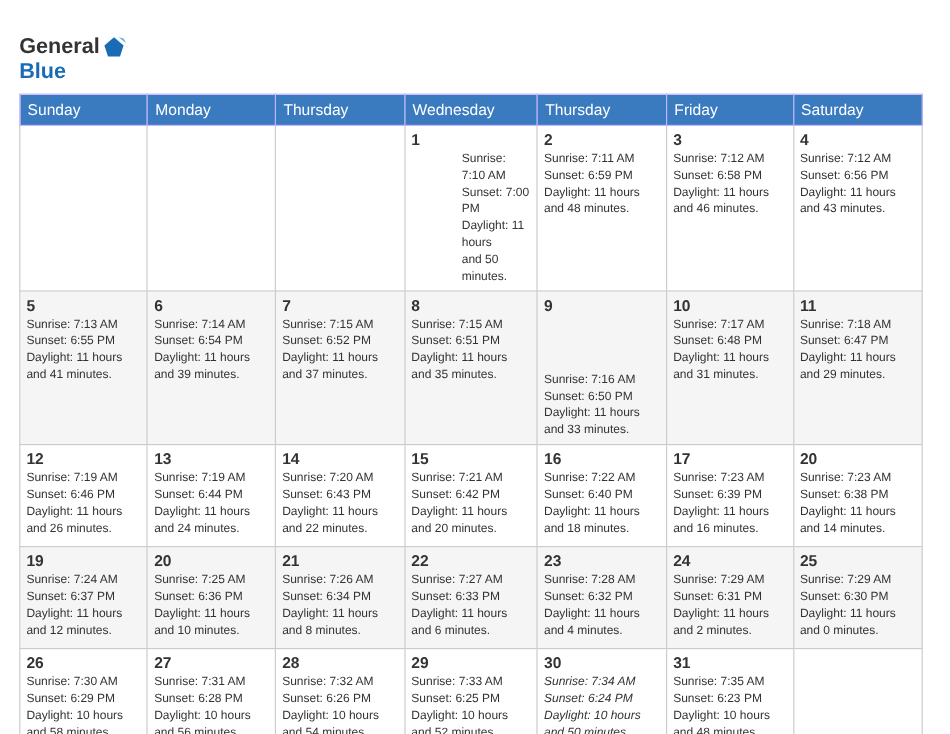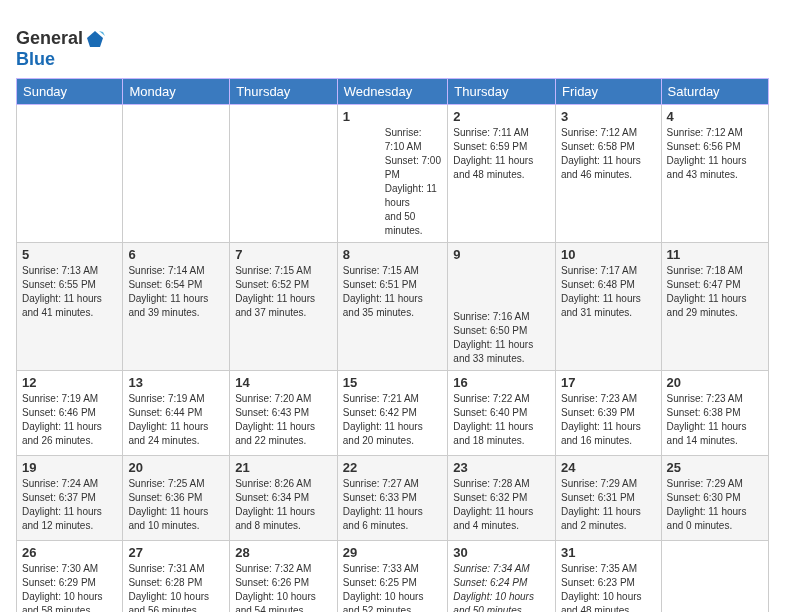--- a/index.html
+++ b/index.html
@@ -266,21 +266,21 @@
           </td>
           <td>
             <span class="day-num">20</span>
             <div class="day-info" style="white-space: pre-line;">Sunrise: 7:25 AM
 Sunset: 6:36 PM
 Daylight: 11 hours
 and 10 minutes.</div>
           </td>
           <td>
             <span class="day-num">21</span>
-            <div class="day-info" style="white-space: pre-line;">Sunrise: 8:26 AM
+            <div class="day-info" style="white-space: pre-line;">Sunrise: 7:26 AM
 Sunset: 6:34 PM
 Daylight: 11 hours
 and 8 minutes.</div>
           </td>
           <td>
             <span class="day-num">22</span>
             <div class="day-info" style="white-space: pre-line;">Sunrise: 7:27 AM
 Sunset: 6:33 PM
 Daylight: 11 hours
 and 6 minutes.</div>

